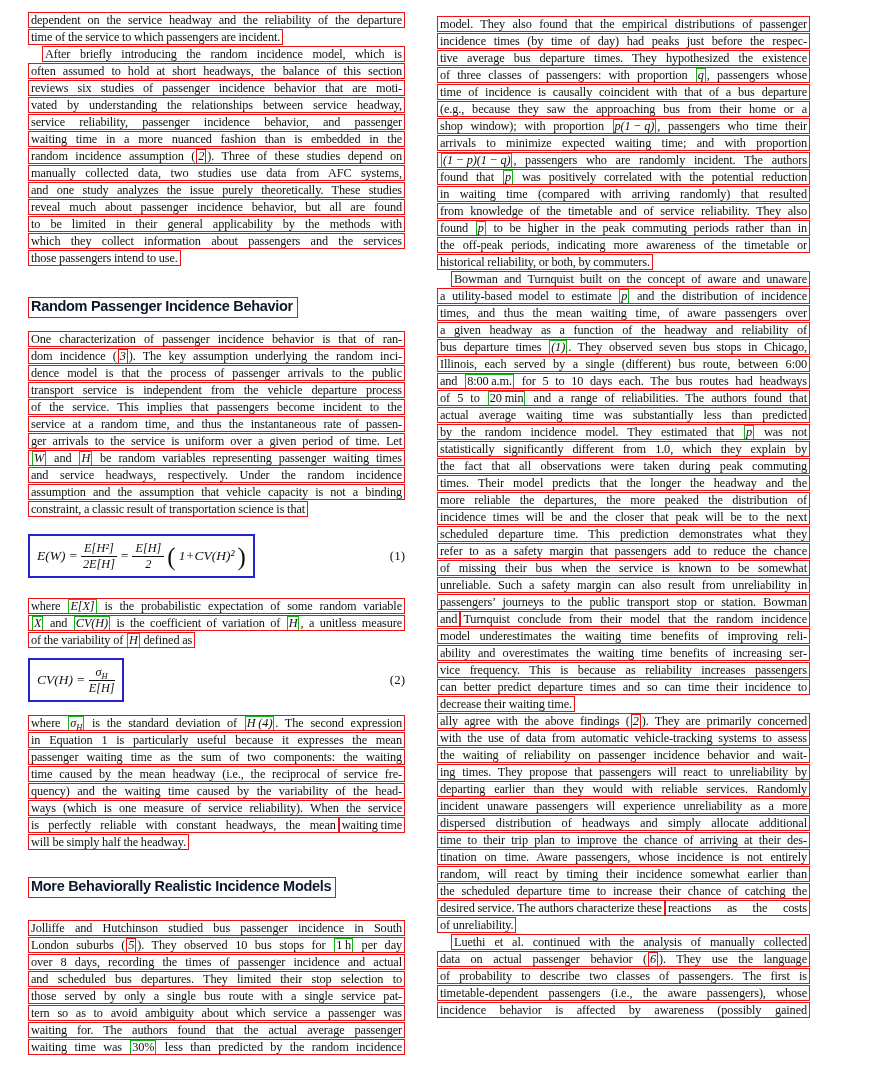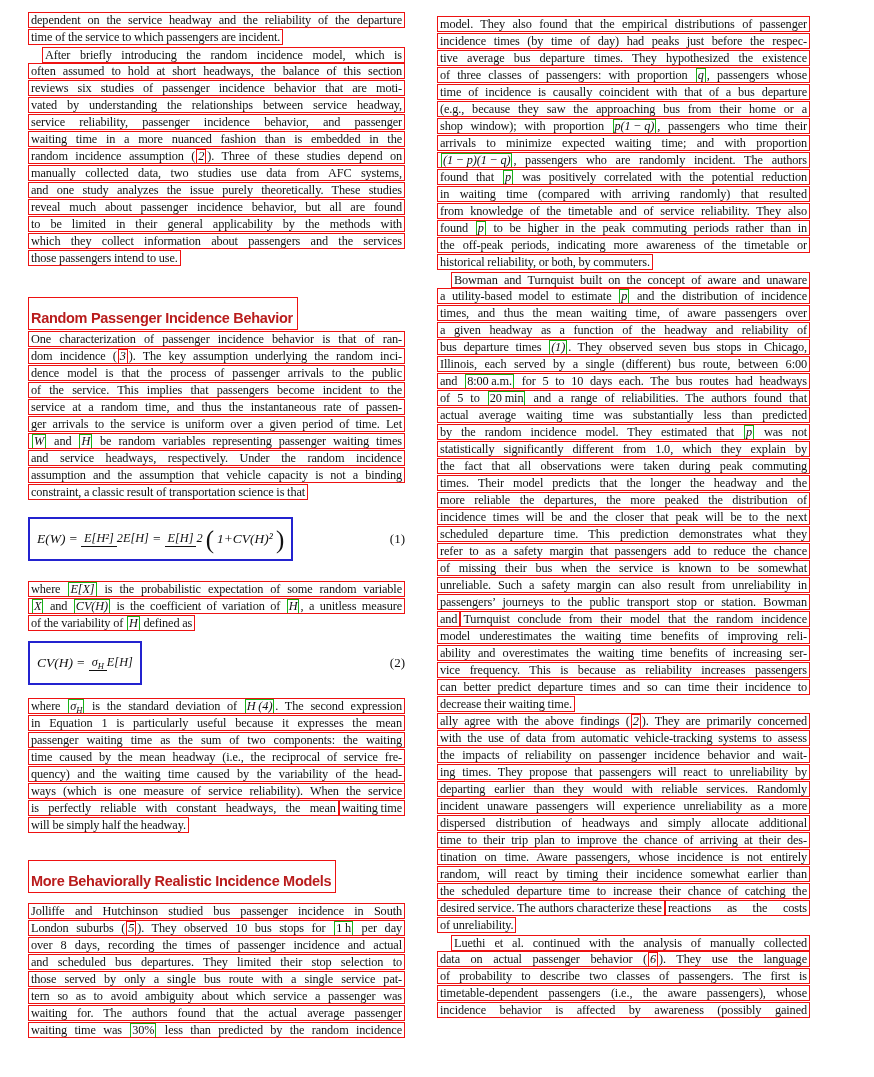--- a/index.html
+++ b/index.html
@@ -5,54 +5,54 @@
   html,body{margin:0;padding:0;}
   body{
     width:874px;height:1077px;position:relative;background:#ffffff;
     font-family:"Liberation Serif",serif;color:#111;overflow:hidden;
   }
   .col{position:absolute;}
   #col-left{left:28px;top:12px;width:377px;}
   #col-right{left:437px;top:16px;width:373px;}
 
   .row{display:flex;height:17px;box-sizing:border-box;align-items:flex-start;}
-  .row.ind{padding-left:14px;align-items:center;}
+  .row.ind{padding-left:14px;}
   .lbox{
     box-sizing:border-box;border:1px solid #ee1212;
     height:16px;line-height:14.6px;padding:0 2px;
     font-size:12.3px;letter-spacing:-0.12px;word-spacing:-0.2px;
     white-space:nowrap;overflow:hidden;flex:0 0 auto;
   }
   .lbox.grow{flex:1 1 auto;text-align:justify;text-align-last:justify;}
   .it{font-style:italic;}
   .tok{display:inline-block;line-height:13px;padding:0 1px;margin:0 1px;}
   .tok.g{border:1.4px solid #17b117;}
   .tok.c{border:1px solid #ee1212;}
   sub{font-size:8.5px;line-height:0;}
 
   .h-row{height:21px;}
   .hr1{margin-top:30px;margin-bottom:13px;}
   .hr2{margin-top:26px;margin-bottom:22px;}
   .h-box{
     display:inline-block;border:1.6px solid #ee1212;box-sizing:border-box;
     font-family:"Liberation Sans",sans-serif;font-weight:700;
-    font-size:14.5px;letter-spacing:-0.3px;color:#b91c1c;
-    padding:12px 4px 2px 2px;line-height:17px;
+    font-size:14.5px;letter-spacing:-0.3px;color:#0f172a;
+    padding:0px 4px 2px 2px;line-height:17px;
   }
 
   .eq-row{display:flex;align-items:center;justify-content:space-between;height:44px;}
   .eqr1{margin-top:16px;margin-bottom:20px;}
   .eqr2{margin-top:9px;margin-bottom:13px;}
   .eq-box{
     display:inline-flex;align-items:center;gap:3px;height:100%;
     box-sizing:border-box;border:2px solid #2323cf;padding:2px 7px;
     font-size:13.5px;font-style:italic;
   }
   .sign{font-style:normal;padding:0 1px;}
-  .frac{display:inline-flex;flex-direction:row;text-align:center;font-size:12.3px;line-height:1.2;}
+  .frac{display:inline-flex;flex-direction:column;text-align:center;font-size:12.3px;line-height:1.2;}
   .frac .num{border-bottom:1px solid #111;padding:0 3px;}
   .bigp{font-style:normal;font-size:25px;font-weight:400;line-height:1;transform:scaleY(1.05);}
   .eq-label{font-size:13px;font-style:normal;}
 </style>
 </head>
 <body>
 
 <div class="col" id="col-left">
   <div>
       <div class="row">
@@ -108,20 +108,23 @@
   </div>
   <div>
       <div class="row">
         <span class="lbox grow"><span>One characterization of passenger incidence behavior is that of ran-</span></span>
       </div>
       <div class="row">
         <span class="lbox grow"><span>dom incidence (</span><span class="tok c it">3</span><span>). The key assumption underlying the random inci-</span></span>
       </div>
       <div class="row">
         <span class="lbox grow"><span>dence model is that the process of passenger arrivals to the public</span></span>
+      </div>
+      <div class="row">
+        <span class="lbox grow"><span>transport service is independent from the vehicle departure process</span></span>
       </div>
       <div class="row">
         <span class="lbox grow"><span>of the service. This implies that passengers become incident to the</span></span>
       </div>
       <div class="row">
         <span class="lbox grow"><span>service at a random time, and thus the instantaneous rate of passen-</span></span>
       </div>
       <div class="row">
         <span class="lbox grow"><span>ger arrivals to the service is uniform over a given period of time. Let</span></span>
       </div>
@@ -371,21 +374,21 @@
       </div>
     </div>
   <div>
       <div class="row">
         <span class="lbox grow"><span>ally agree with the above findings (</span><span class="tok c it">2</span><span>). They are primarily concerned</span></span>
       </div>
       <div class="row">
         <span class="lbox grow"><span>with the use of data from automatic vehicle-tracking systems to assess</span></span>
       </div>
       <div class="row">
-        <span class="lbox grow"><span>the impacts of reliability on passenger incidence behavior and wait-</span></span>
+        <span class="lbox grow"><span>the waiting of reliability on passenger incidence behavior and wait-</span></span>
       </div>
       <div class="row">
         <span class="lbox grow"><span>ing times. They propose that passengers will react to unreliability by</span></span>
       </div>
       <div class="row">
         <span class="lbox grow"><span>departing earlier than they would with reliable services. Randomly</span></span>
       </div>
       <div class="row">
         <span class="lbox grow"><span>incident unaware passengers will experience unreliability as a more</span></span>
       </div>

